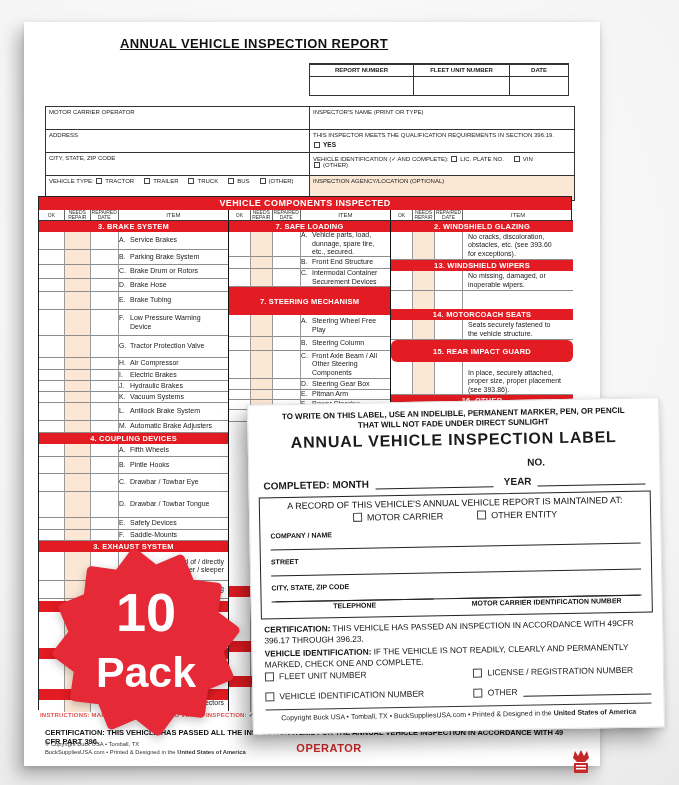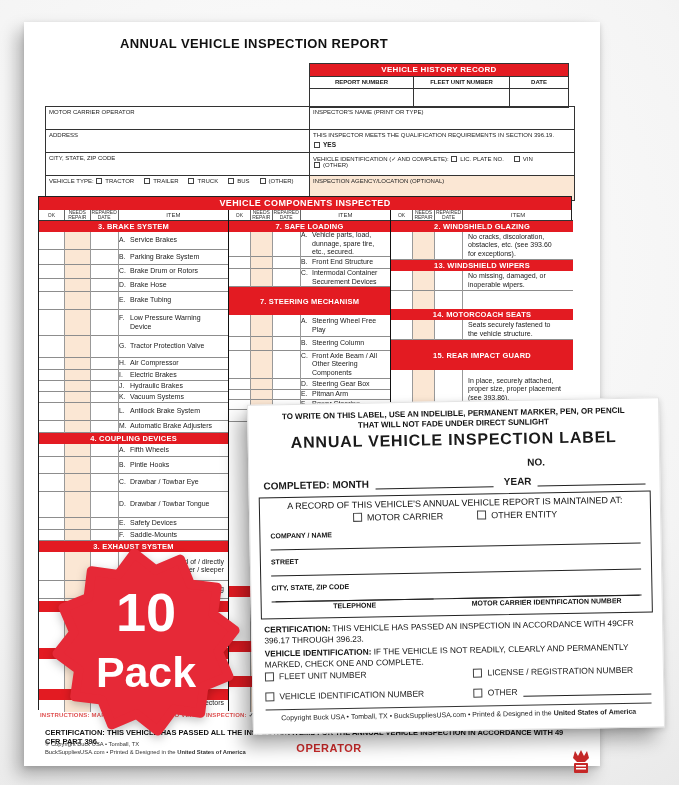--- a/index.html
+++ b/index.html
@@ -5,21 +5,21 @@
   html,body{margin:0;padding:0;}
   body{width:679px;height:785px;overflow:hidden;
     background:radial-gradient(circle at 45% 35%, #fefefe 0%, #f4f4f4 70%, #e9e9e9 100%);
     font-family:"Liberation Sans", sans-serif; color:#1a1a1a;}
   .stage{position:relative;width:679px;height:785px;}
 
   
   .sheet{position:absolute;left:24px;top:22px;width:576px;height:744px;background:#fff;
     box-shadow:-7px 9px 16px rgba(0,0,0,.28), 0 2px 5px rgba(0,0,0,.15);z-index:1;}
   .ptitle{position:absolute;left:40px;top:14px;width:380px;text-align:center;
-    font-size:13px;font-weight:bold;letter-spacing:.4px;color:#111;}
+    font-size:13px;font-weight:bold;letter-spacing:.4px;color:#111;text-decoration:underline;}
 
   
   .hist{position:absolute;left:285px;top:41px;width:260px;border:1px solid #333;box-sizing:border-box;background:#fff;}
   .hist-title{background:var(--red);color:#fff;font-weight:bold;font-size:8px;text-align:center;
     height:12px;line-height:12px;letter-spacing:.3px;}
   .hist-cols{display:flex;border-top:1px solid #333;}
   .hcol{font-size:6px;font-weight:bold;text-align:center;height:11px;line-height:11px;
     border-right:1px solid #333;box-sizing:border-box;}
   .hcol:last-child{border-right:none;}
   .hist-empty{display:flex;height:18px;border-top:1px solid #333;}
@@ -114,21 +114,20 @@
 </style>
 </head>
 <body>
 
 <div class="stage">
 
   <div class="sheet">
     <div class="ptitle">ANNUAL VEHICLE INSPECTION REPORT</div>
 
     <div class="hist">
-      <div class="hist-title">VEHICLE HISTORY RECORD</div>
       <div class="hist-cols" id="hist-cols">
           <div class="hcol" style="width: 104px;">REPORT NUMBER</div>
           <div class="hcol" style="width: 96px;">FLEET UNIT NUMBER</div>
           <div class="hcol" style="width: 58px;">DATE</div>
         </div>
       <div class="hist-empty" id="hist-empty">
           <div class="hcell" style="width: 104px;"></div>
           <div class="hcell" style="width: 96px;"></div>
           <div class="hcell" style="width: 58px;"></div>
         </div>
@@ -494,21 +493,21 @@
               </div>
               <div class="secbar" style="height: 11px; margin-top: 18px;">14. MOTORCOACH SEATS</div>
               <div class="trow" style="height: 20px;">
                 <div class="titem" style="margin-left: 72px; width: 110px; padding-left: 5px;">
                   <span class="tl">
                     <span class="ln">Seats securely fastened to</span>
                     <span class="ln">the vehicle structure.</span>
                   </span>
                 </div>
               </div>
-              <div class="secbar" style="height: 30px; margin-bottom: 7px;">15. REAR IMPACT GUARD</div>
+              <div class="secbar" style="height: 22px; margin-bottom: 7px; border-radius: 6px;">15. REAR IMPACT GUARD</div>
               <div class="trow" style="height: 26px;">
                 <div class="titem" style="margin-left: 72px; width: 110px; padding-left: 5px;">
                   <span class="tl">
                     <span class="ln">In place, securely attached,</span>
                     <span class="ln">proper size, proper placement</span>
                     <span class="ln">(see 393.86).</span>
                   </span>
                 </div>
               </div>
               <div class="secbar" style="height: 11px;">16. OTHER</div>

